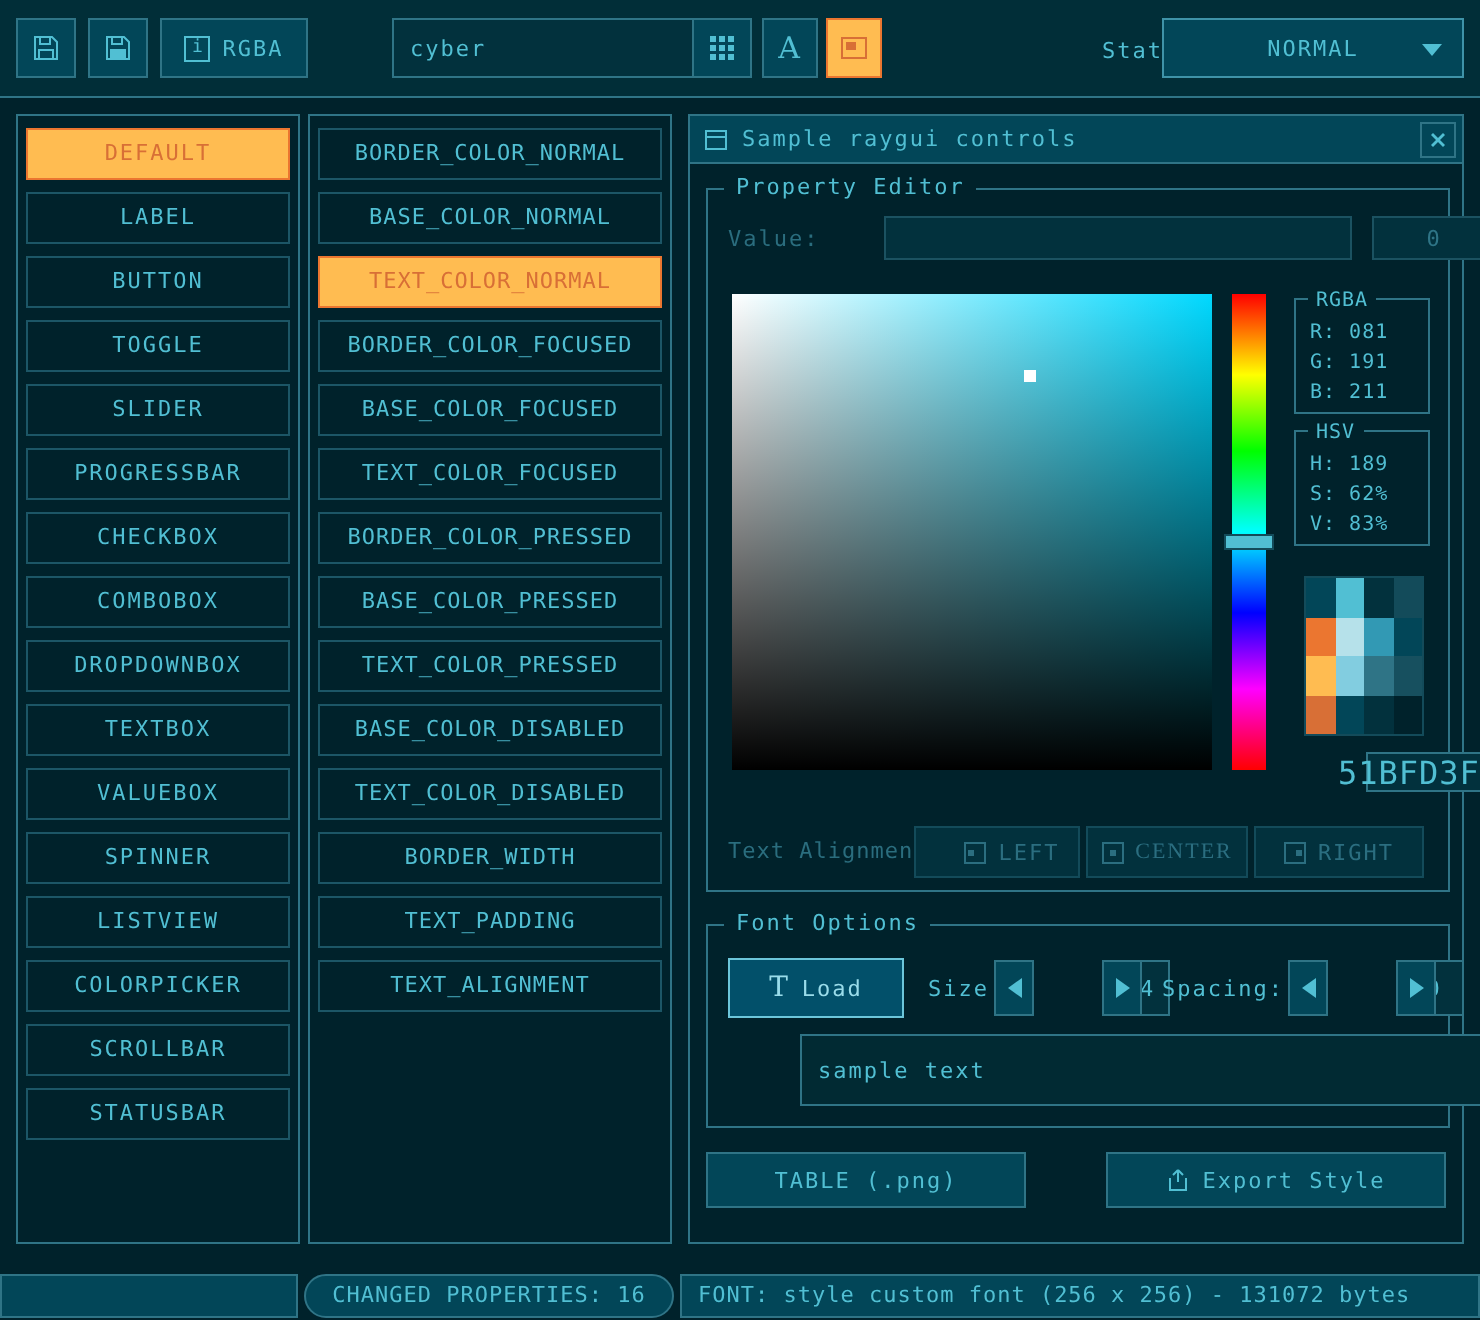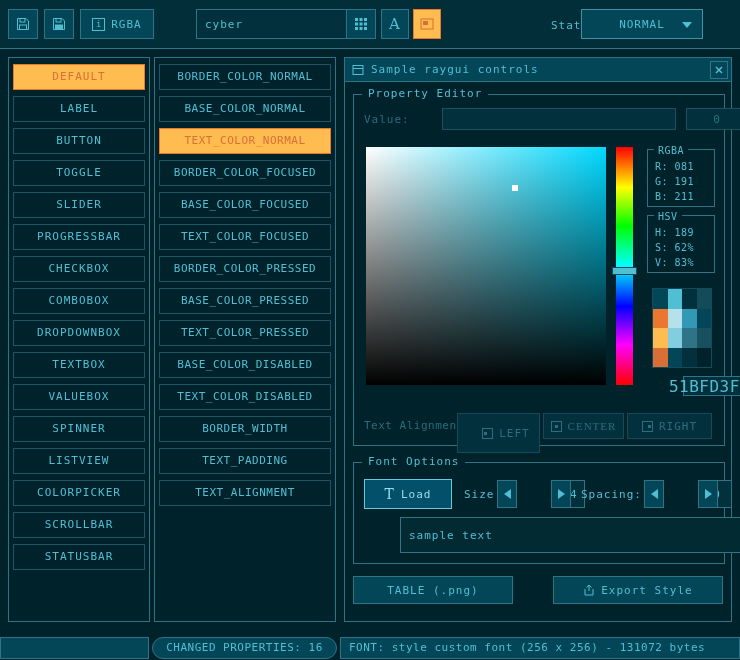--- a/index.html
+++ b/index.html
@@ -122,21 +122,21 @@
     </div>
     <div class="btn active" style="left:413px;top:9px;width:28px;height:30px;">
       <span>
         <svg width="14" height="12" viewBox="0 0 14 12" fill="none" stroke="currentColor">
           <rect x="1" y="1" width="12" height="10"></rect>
             <rect x="3.5" y="3.5" width="4" height="3" fill="currentColor"></rect>
         </svg>
       </span>
     </div>
     <div class="abs" style="left:551px;top:19px;">State:</div>
-    <div class="btn" style="left:581px;top:9px;width:122px;height:30px;border-color:#3f93a8;">
+    <div class="btn" style="left:581px;top:9px;width:151px;height:30px;border-color:#3f93a8;">
       <span>NORMAL</span>
       <span class="tri-down" style="position:absolute;right:10px;top:12px;"></span>
     </div>
   </div>
 
   <div class="list" style="left:8px;top:57px;width:142px;height:565px;">
       <div class="list-item selected">DEFAULT</div>
       <div class="list-item">LABEL</div>
       <div class="list-item">BUTTON</div>
       <div class="list-item">TOGGLE</div>
@@ -240,21 +240,21 @@
           <div class="pal-cell" style="background: rgb(2, 70, 88);"></div>
           <div class="pal-cell" style="background: rgb(2, 49, 61);"></div>
           <div class="pal-cell" style="background: rgb(0, 34, 43);"></div>
         </div>
 
       <div class="tbox" style="left:293px;top:281px;width:68px;height:20px;justify-content:flex-end;font-size:16px;letter-spacing:0.5px;">
         <span>51BFD3FF</span>
       </div>
 
       <div class="abs dim" style="left:10px;top:324px;width:92px;overflow:hidden;white-space:nowrap;letter-spacing:0.5px;">Text Alignment:</div>
-      <div class="btn disabled" style="left:103px;top:318px;width:83px;height:40px;padding-left:15px;">
+      <div class="btn disabled" style="left:103px;top:318px;width:83px;height:26px;padding-left:15px;">
         <span class="align-icon l"></span>
         <span>LEFT</span>
       </div>
       <div class="btn disabled" style="left:189px;top:318px;width:81px;height:26px;font-family:Liberation Serif, serif;">
         <span class="align-icon c"></span>
         <span>CENTER</span>
       </div>
       <div class="btn disabled" style="left:273px;top:318px;width:85px;height:26px;">
         <span class="align-icon r"></span>
         <span>RIGHT</span>

